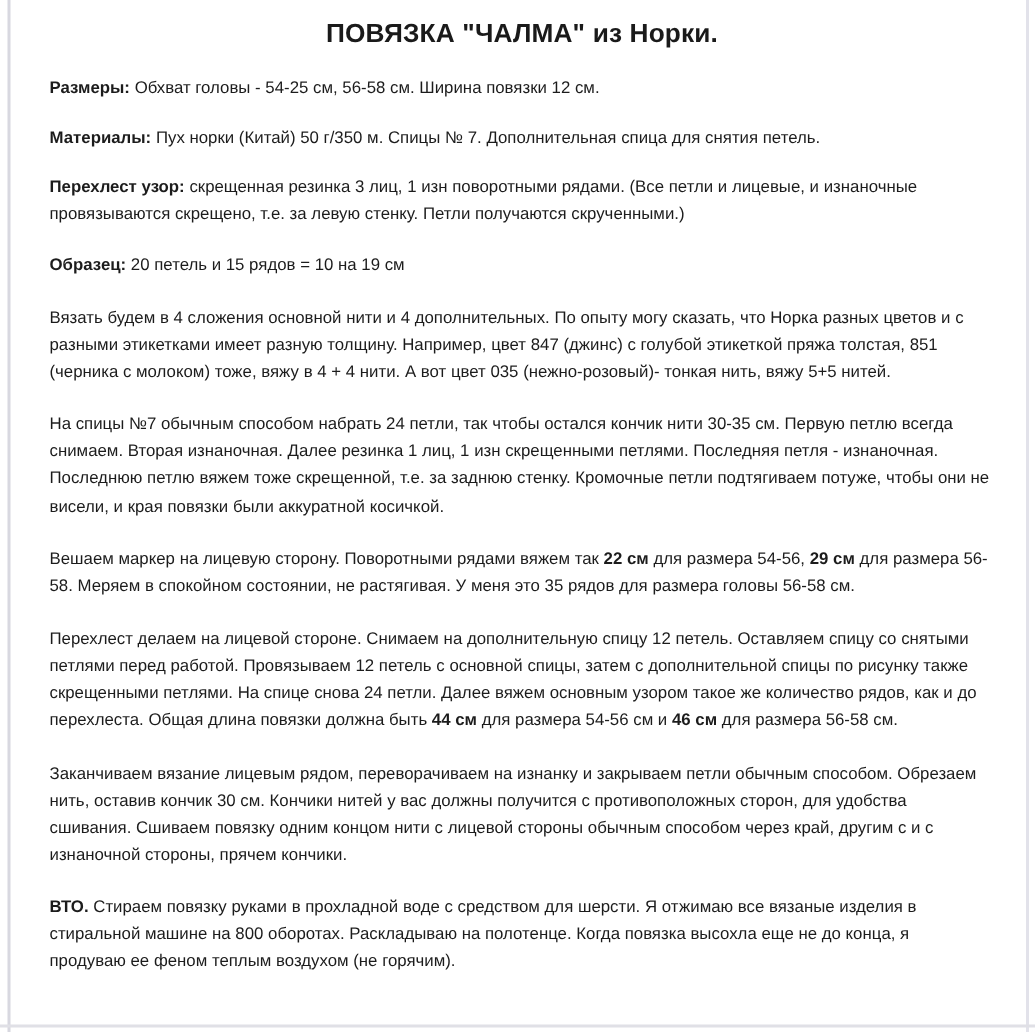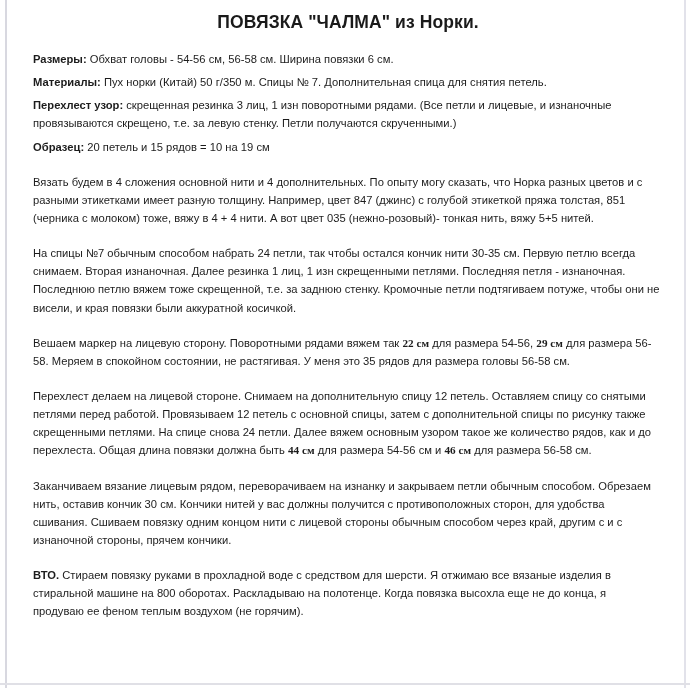--- a/index.html
+++ b/index.html
@@ -63,46 +63,46 @@
   }
 
   .para {
     font-size: 11.2px;
     color: #1c1c1c;
     line-height: 1.62;
     margin: 0;
     text-align: left;
     letter-spacing: 0.01px;
   }
-  .para.spaced-md { margin-top: 5px; }
+  .para.spaced-md { margin-top: 15px; }
   .para.spaced-lg { margin-top: 17px; }
 
   .lead {
     font-weight: bold;
   }
 
-  .b { font-weight: bold; font-family: Liberation Serif, serif; }
+  .b { font-weight: bold; }
 
   .indent-1 { padding-left: 3px; }
 </style>
 </head>
 <body>
 
 <div class="page">
 
   <div class="edge-left"></div>
   <div class="edge-right"></div>
   <div class="edge-bottom"></div>
 
   <div class="content">
 
     <h1 class="doc-title">ПОВЯЗКА "ЧАЛМА" из  Норки.</h1>
 
     <p class="para spaced-lg indent-1">
-      <span class="lead">Размеры:</span><span>  Обхват головы -  54-56 см, 56-58 см. Ширина повязки 6 см.</span>
+      <span class="lead">Размеры:</span><span>  Обхват головы -  54-25 см, 56-58 см. Ширина повязки 12 см.</span>
     </p>
 
     <p class="para spaced-md indent-1">
       <span class="lead">Материалы:</span><span>  Пух норки (Китай)   50 г/350 м. Спицы № 7. Дополнительная спица для снятия петель.</span>
     </p>
 
     <p class="para spaced-md indent-1">
       <span class="lead">Перехлест узор:</span><span> скрещенная резинка 3 лиц, 1 изн поворотными рядами. (Все петли и лицевые, и изнаночные провязываются скрещено, т.е. за левую стенку. Петли получаются скрученными.)</span>
     </p>
 

